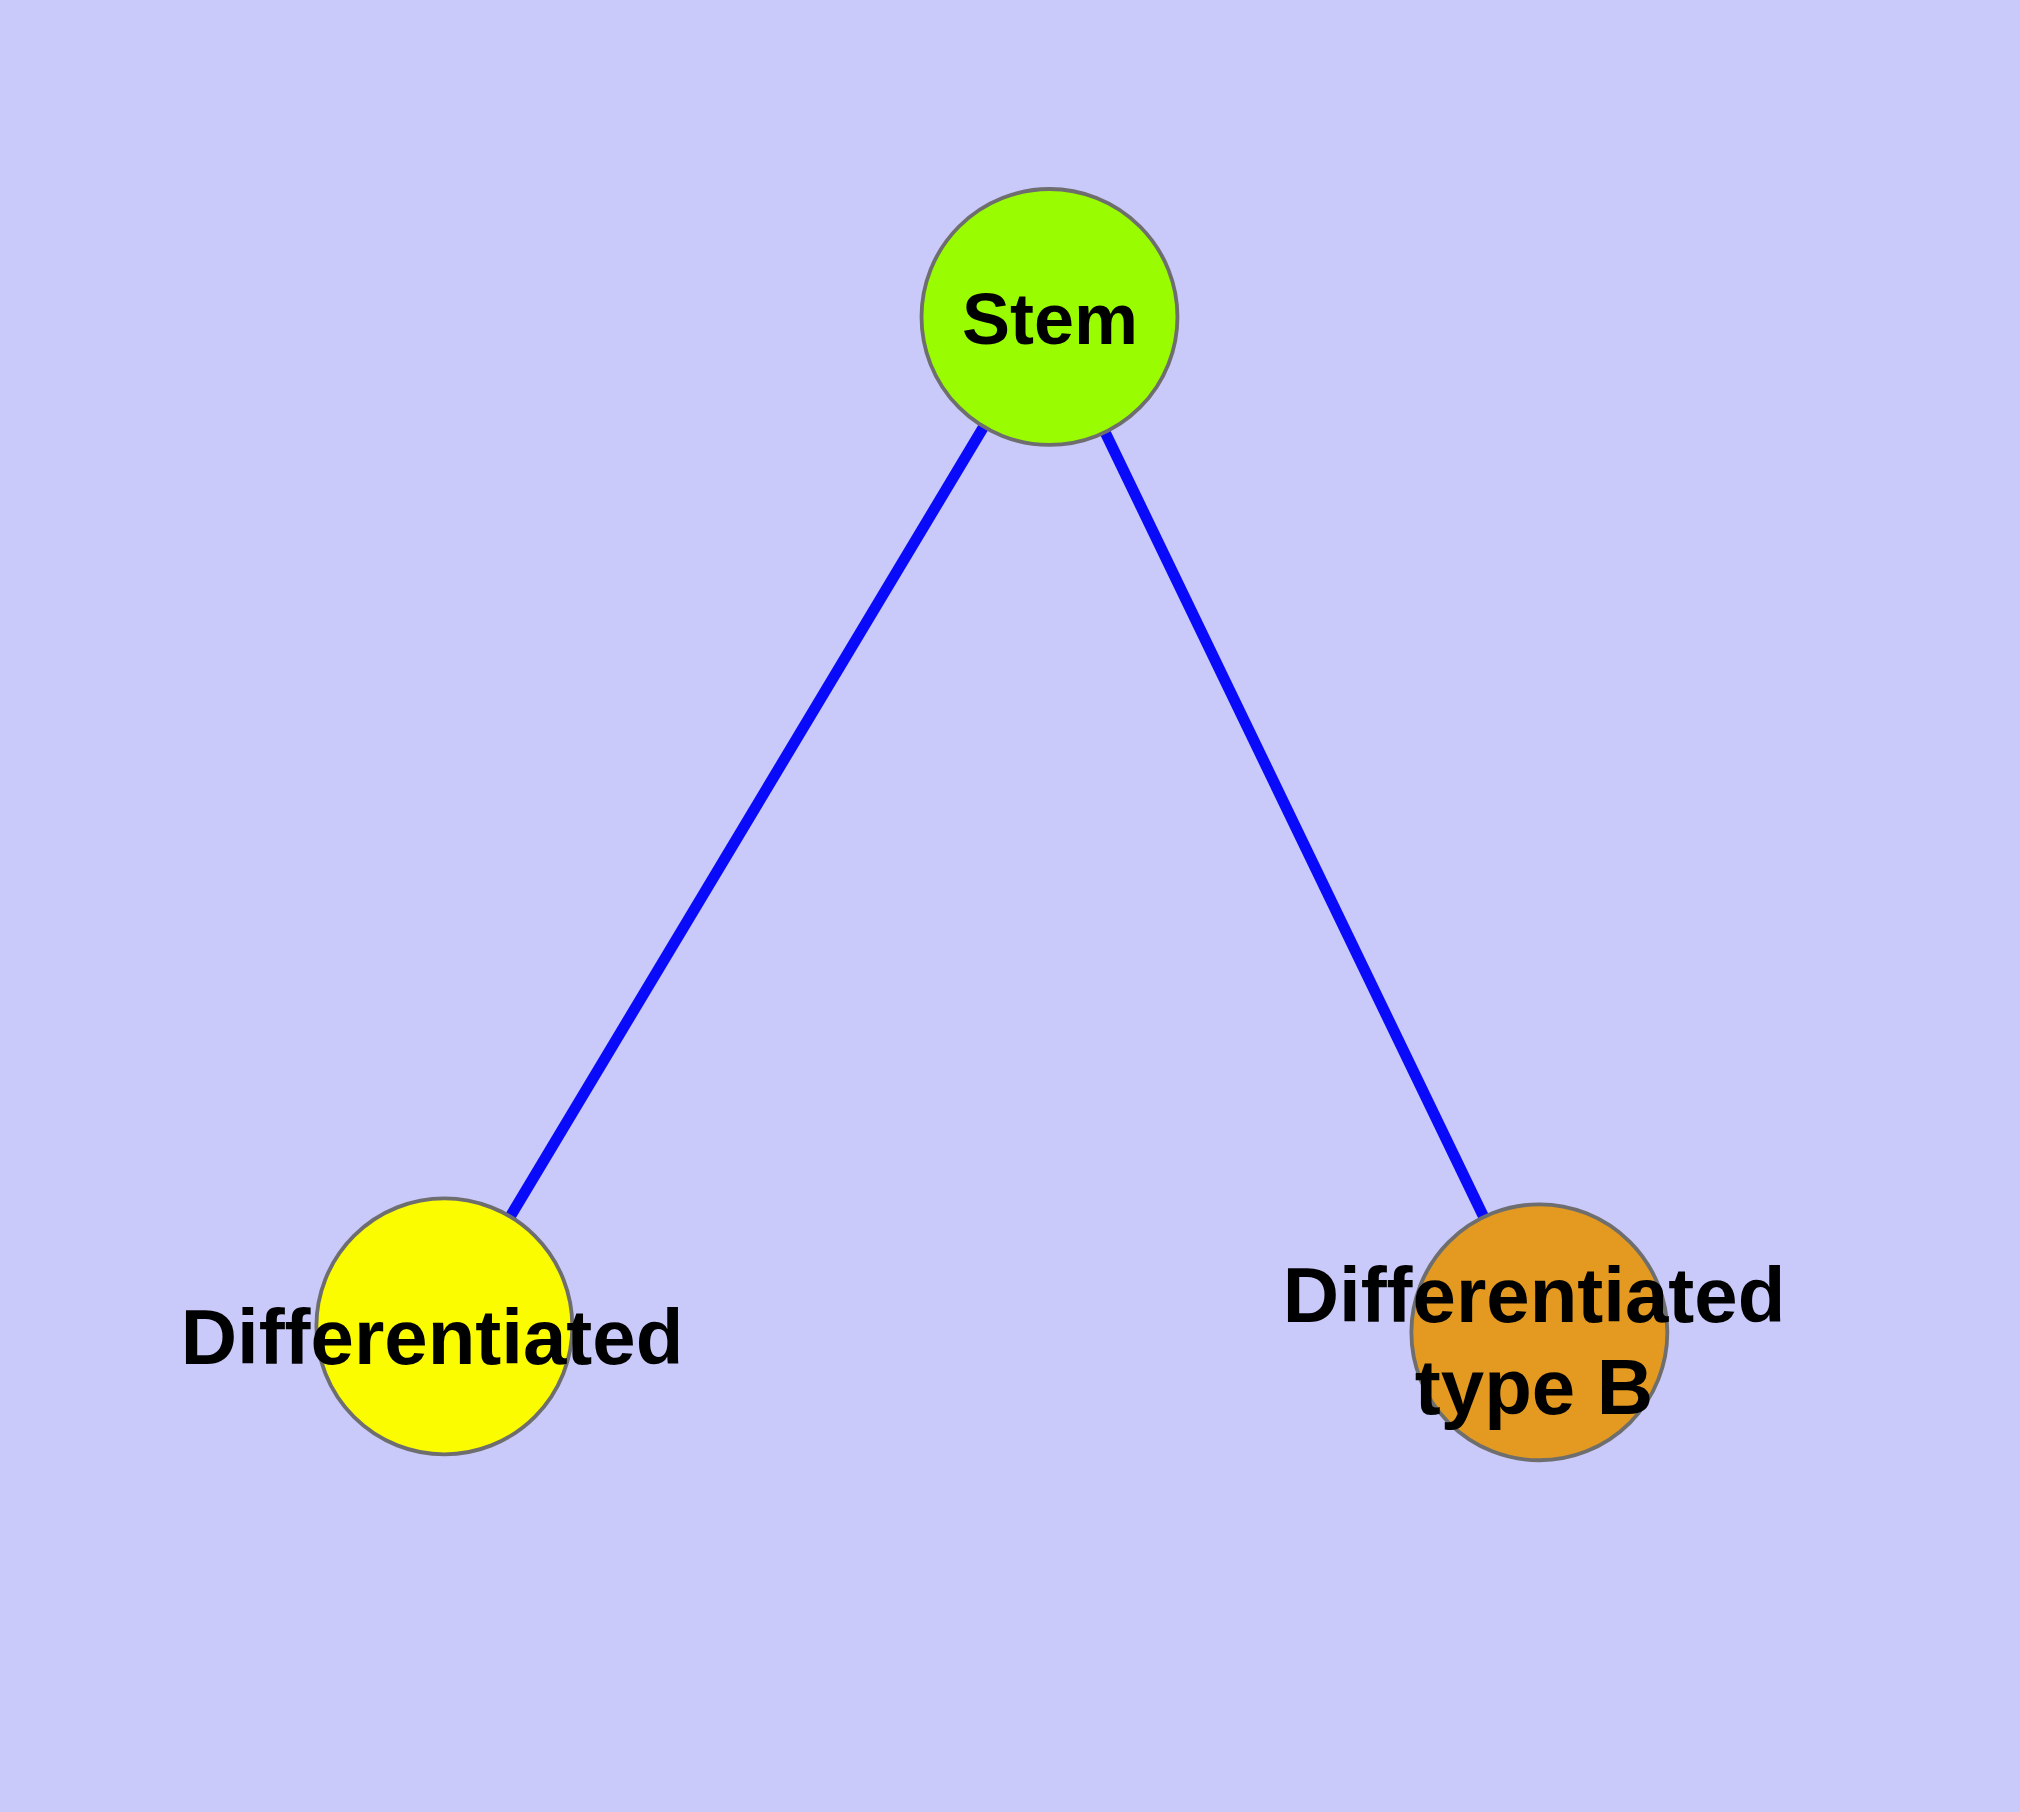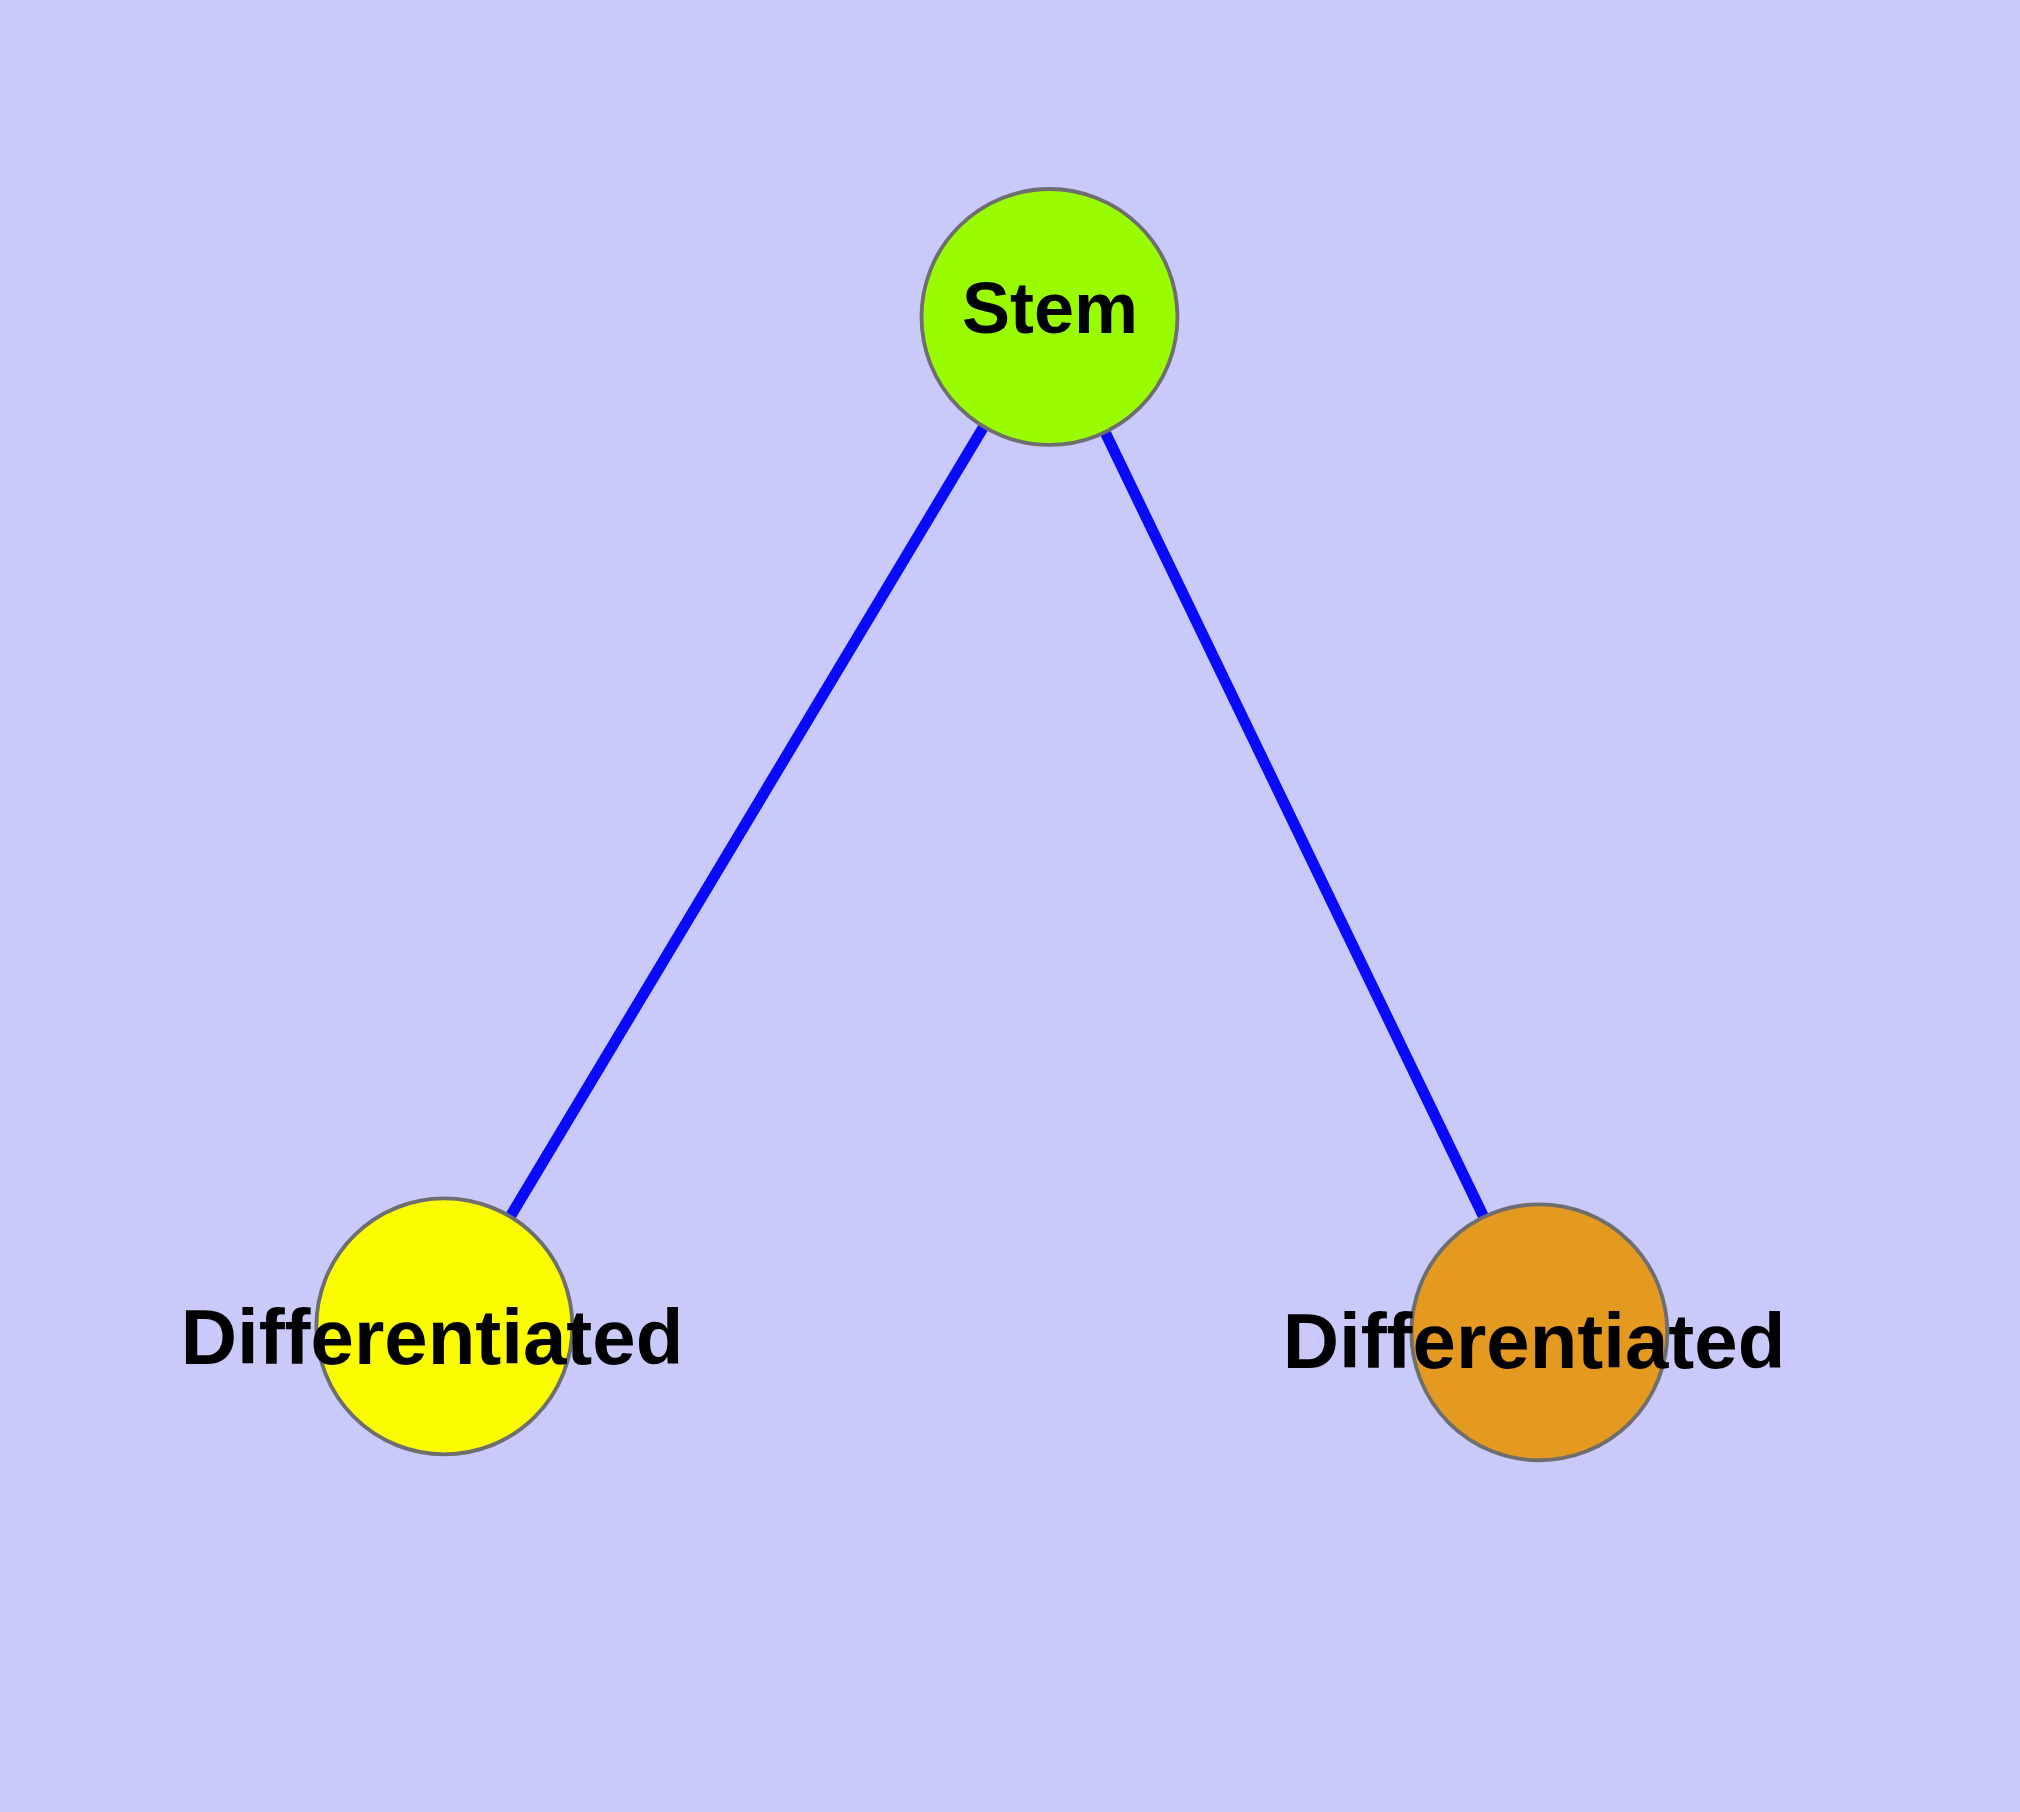--- a/index.html
+++ b/index.html
@@ -34,21 +34,21 @@
   }
   .node-label {
     position: absolute;
     transform: translate(-50%, -50%);
     font-weight: bold;
     color: #000000;
     text-align: center;
     line-height: 1.18;
     white-space: nowrap;
   }
-  .label-stem   { left: 1050px; top: 308px;  font-size: 72px; }
+  .label-stem   { left: 1050px; top: 319px;  font-size: 72px; }
   .label-type-a { left: 432px;  top: 1337px; font-size: 78px; }
   .label-type-b { left: 1534px; top: 1341px; font-size: 78px; }
 </style>
 </head>
 <body>
 
 <div class="stage">
 
   <svg class="graph-svg" viewBox="0 0 2384 2138">
 
@@ -61,16 +61,17 @@
   </svg>
 
   <div class="node-label label-stem">Stem</div>
 
   <div class="node-label label-type-a">
     <div>Differentiated</div>
   </div>
 
   <div class="node-label label-type-b">
     <div>Differentiated</div>
+    <div>type B</div>
   </div>
 
 </div>
 
 
 </body></html>

